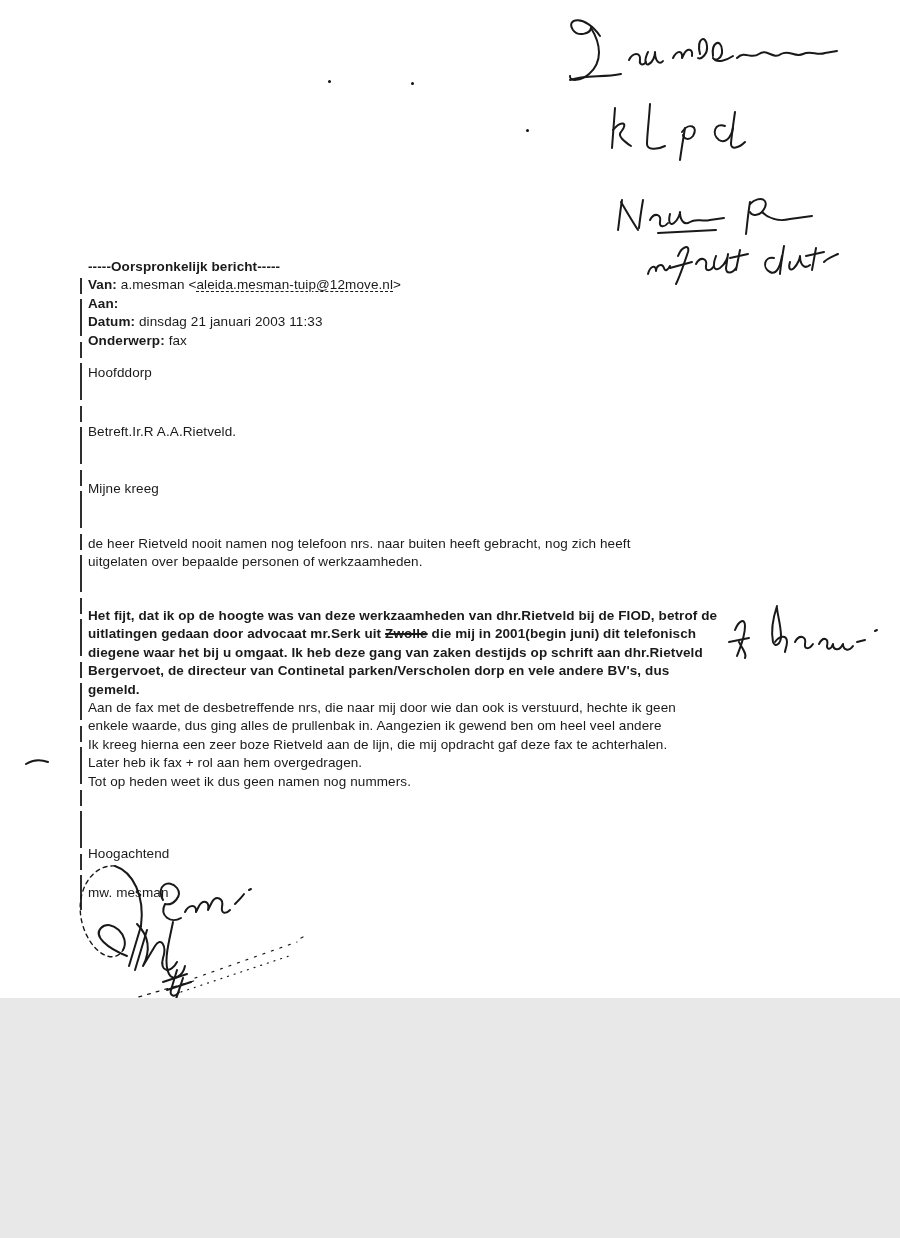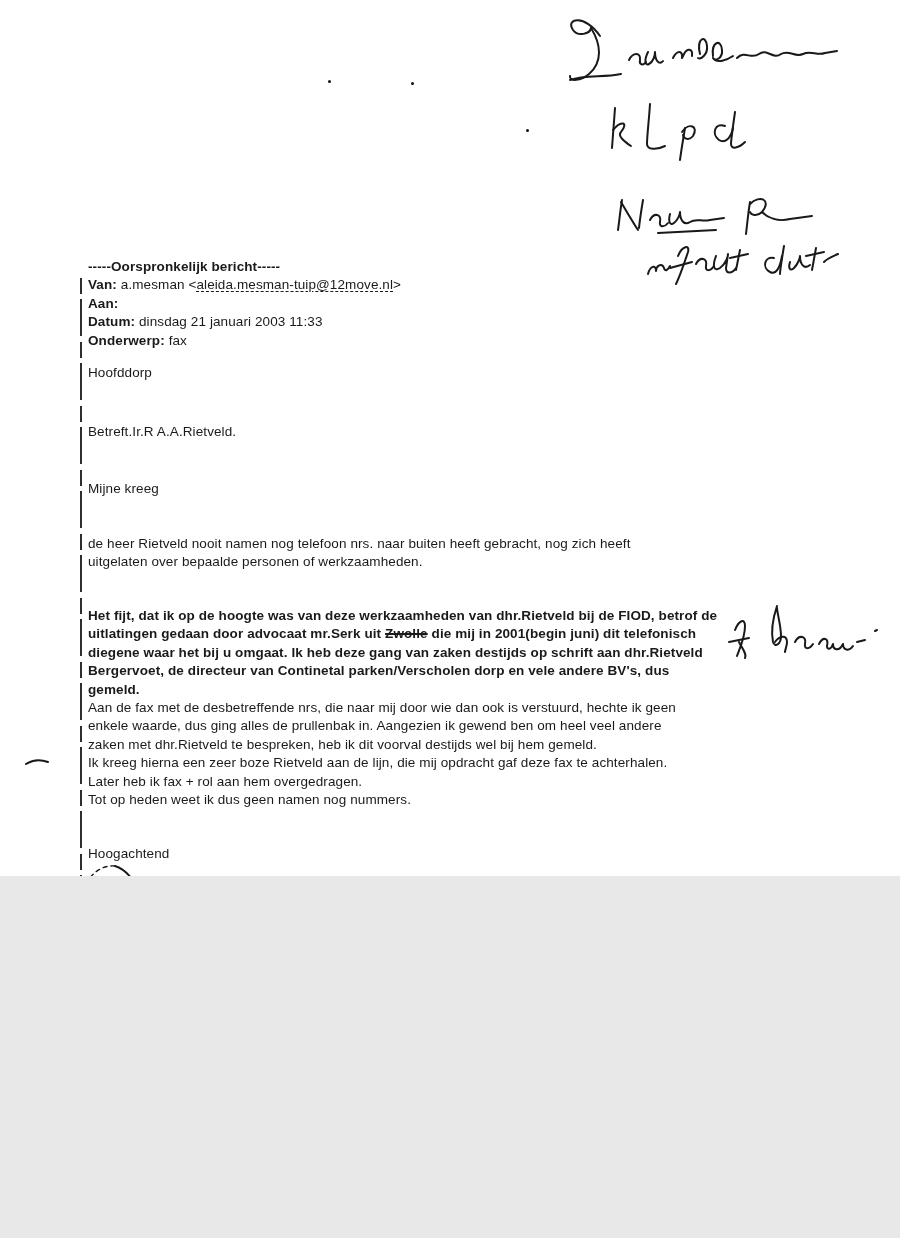--- a/index.html
+++ b/index.html
@@ -1,17 +1,17 @@
 <!DOCTYPE html>
 <html><head>
 <meta charset="utf-8">
 <style>
   html,body{margin:0;padding:0;background:#e8e8e8;}
   .page{
-    position:relative;width:900px;height:876px;background:#ffffff;
+    position:relative;width:900px;height:998px;background:#ffffff;
     overflow:hidden;font-family:"Liberation Sans",sans-serif;color:#161616;
   }
   .abs{position:absolute;}
   
   .typed{font-size:13.5px;line-height:18.4px;letter-spacing:.1px;color:#1a1a1a;}
   .hdr b{font-weight:bold;}
   .email-addr{text-decoration:underline;text-decoration-style:dashed;text-decoration-thickness:1px;text-underline-offset:2px;}
   .para{width:690px;}
   .strike{text-decoration:line-through;text-decoration-thickness:2px;}
   
@@ -76,21 +76,20 @@
     <div>Het fijt, dat ik op de hoogte was van deze werkzaamheden van dhr.Rietveld bij de FIOD, betrof de</div>
     <div><span>uitlatingen gedaan door advocaat mr.Serk uit </span><span class="strike">Zwolle</span><span> die mij in 2001(begin juni) dit telefonisch</span></div>
     <div>diegene waar het bij u omgaat. Ik heb deze gang van zaken destijds op schrift aan dhr.Rietveld</div>
     <div>Bergervoet, de directeur van Continetal parken/Verscholen dorp en vele andere BV's, dus</div>
     <div>gemeld.</div>
   </div>
 
   <div class="abs typed para" style="left:88px;top:699px;">
     <div>Aan de fax met de desbetreffende nrs, die naar mij door wie dan ook is verstuurd, hechte ik geen</div>
     <div>enkele waarde, dus ging alles de prullenbak in. Aangezien ik gewend ben om heel veel andere</div>
-    <div>zaken met dhr.Rietveld te bespreken, heb ik dit voorval destijds wel bij hem gemeld.</div>
     <div>Ik kreeg hierna een zeer boze Rietveld aan de lijn, die mij opdracht gaf deze fax te achterhalen.</div>
     <div>Later heb ik fax + rol aan hem overgedragen.</div>
     <div>Tot op heden weet ik dus geen namen nog nummers.</div>
   </div>
 
   <div class="abs typed" style="left:88px;top:845px;">Hoogachtend</div>
   <div class="abs typed" style="left:88px;top:884px;">mw. mesman</div>
 
   <svg class="abs ink" style="left:545px;top:8px;" width="345" height="165" viewBox="0 0 345 165" aria-label="Jan veldhuis">
     <path d="M 55,28 C 40,6 20,10 28,22 C 33,29 45,26 46,20"></path>

